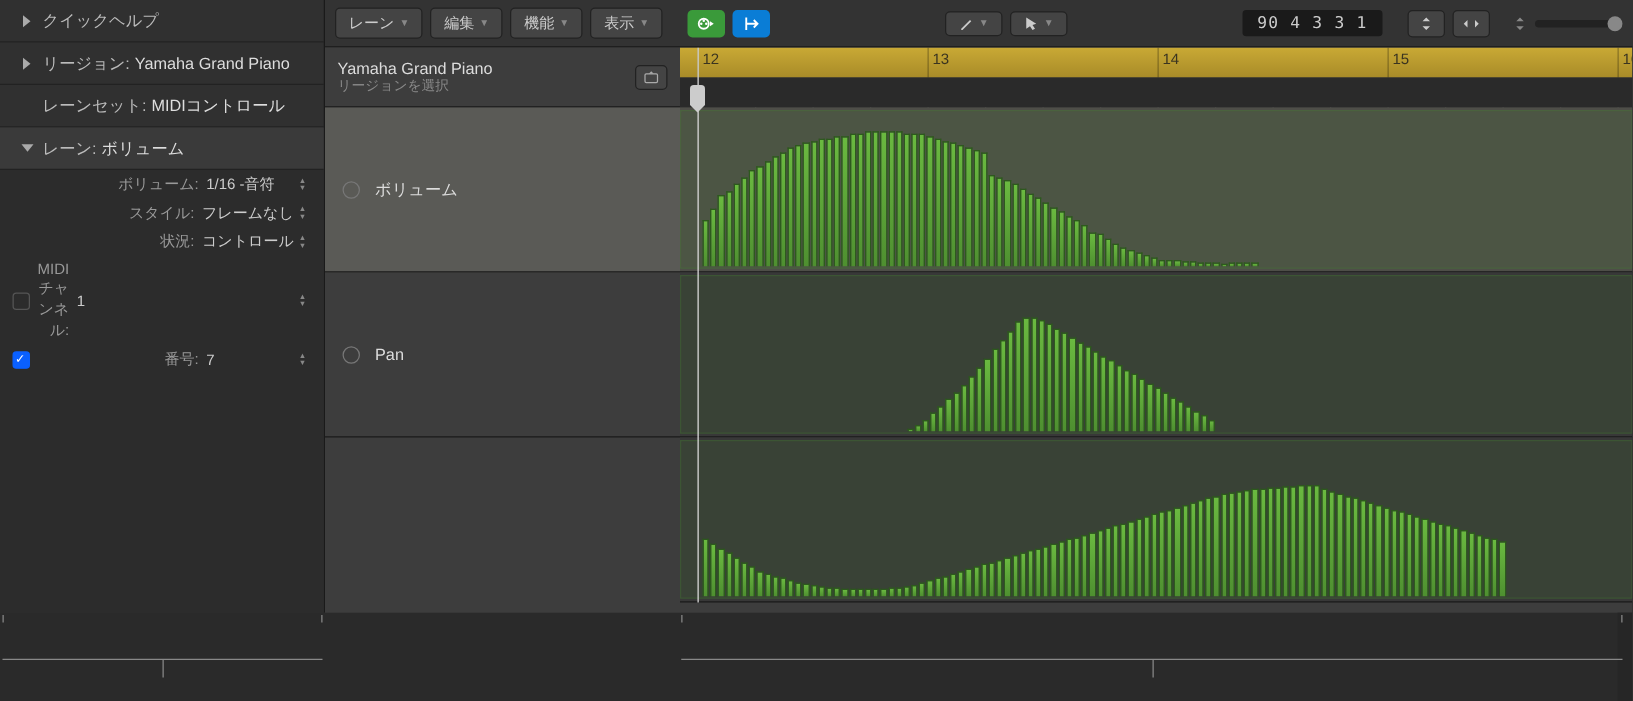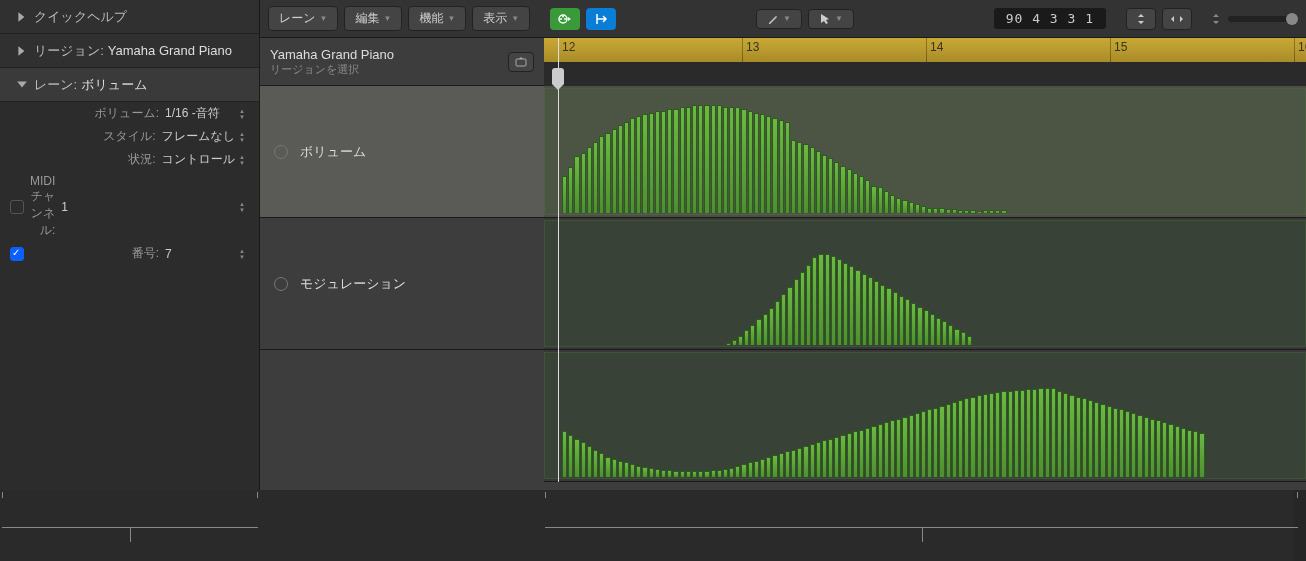--- a/index.html
+++ b/index.html
@@ -92,20 +92,25 @@
           </svg></span>
       <span class="sb-label">クイックヘルプ</span>
     </div>
     <div class="sb-row">
       <span class="disclosure"><svg viewBox="0 0 10 10">
             <path d="M2 1 L7 5 L2 9 Z"></path>
           </svg></span>
       <span class="sb-label">リージョン:</span>
       <span class="sb-val">Yamaha Grand Piano</span>
     </div>
+    <div class="sb-row">
+      <span style="width:18px"></span>
+      <span class="sb-label">レーンセット:</span>
+      <span class="sb-val">MIDIコントロール</span>
+    </div>
     <div class="sb-row sel">
       <span class="disclosure"><svg viewBox="0 0 10 10">
             <path d="M1 2 L9 2 L5 7 Z"></path>
           </svg></span>
       <span class="sb-label">レーン:</span>
       <span class="sb-val">ボリューム</span>
     </div>
     <div class="props">
       <div class="prop">
         <span class="plabel">ボリューム:</span>
@@ -234,21 +239,21 @@
                 <path d="M7 1 L5 3 L9 3 Z" fill="#aaa"></path>
               </svg>
             </div>
         </div>
         <div class="lane-h sel">
           <span class="radio"></span>
           <span class="lane-name">ボリューム</span>
         </div>
         <div class="lane-h">
           <span class="radio"></span>
-          <span class="lane-name">モジュレーション</span>
+          <span class="lane-name">Pan</span>
         </div>
       </div>
 
       <div class="tl-col">
         <div class="ruler">
           <div class="ruler-measure" id="ruler-measure">
               <div class="mtick" style="left: 14px;"></div>
               <div class="mmark" style="left: 18px;">12</div>
               <div class="mtick" style="left: 198px;"></div>
               <div class="mmark" style="left: 202px;">13</div>

